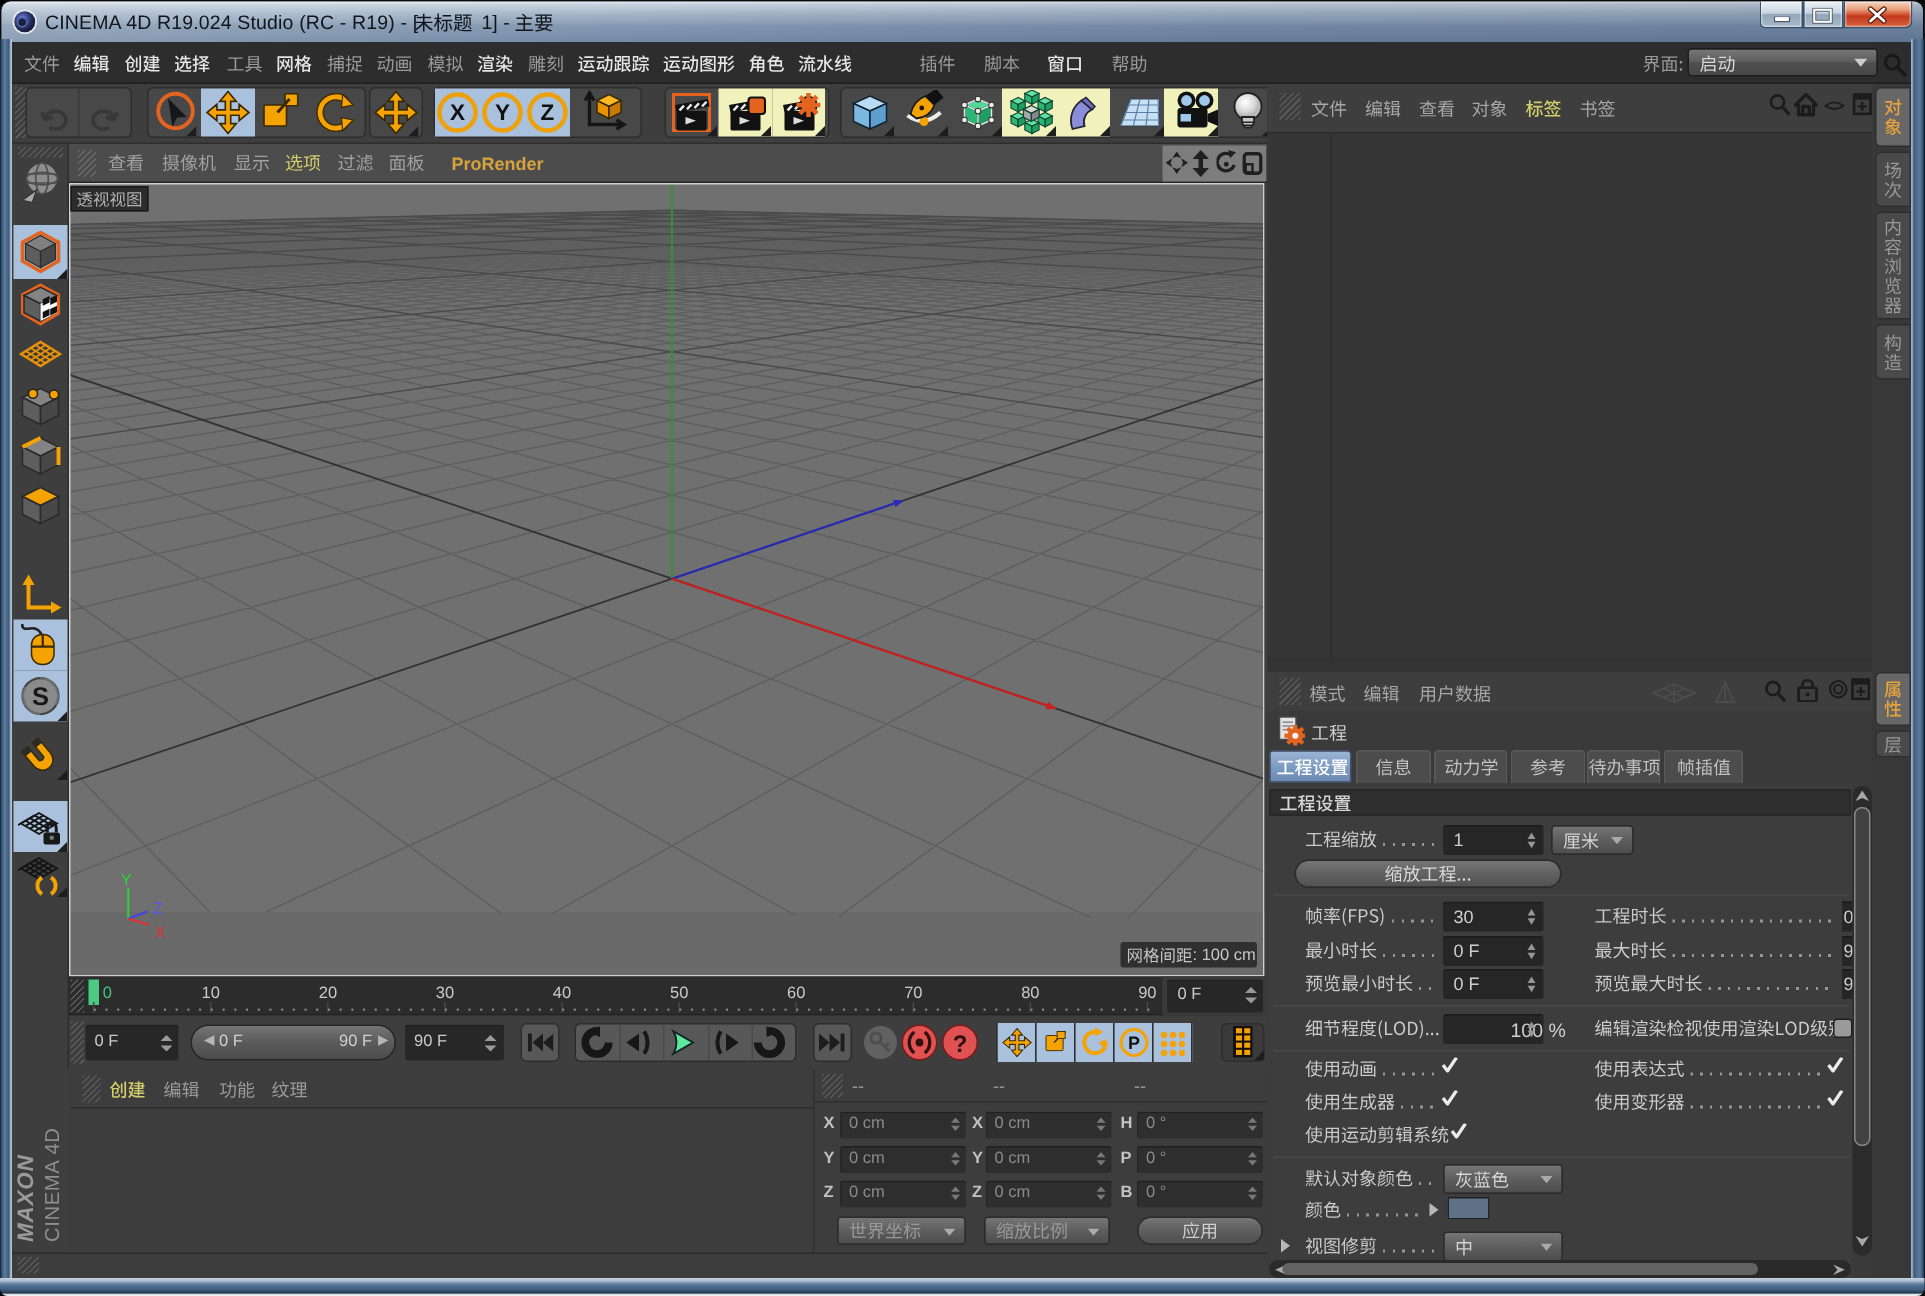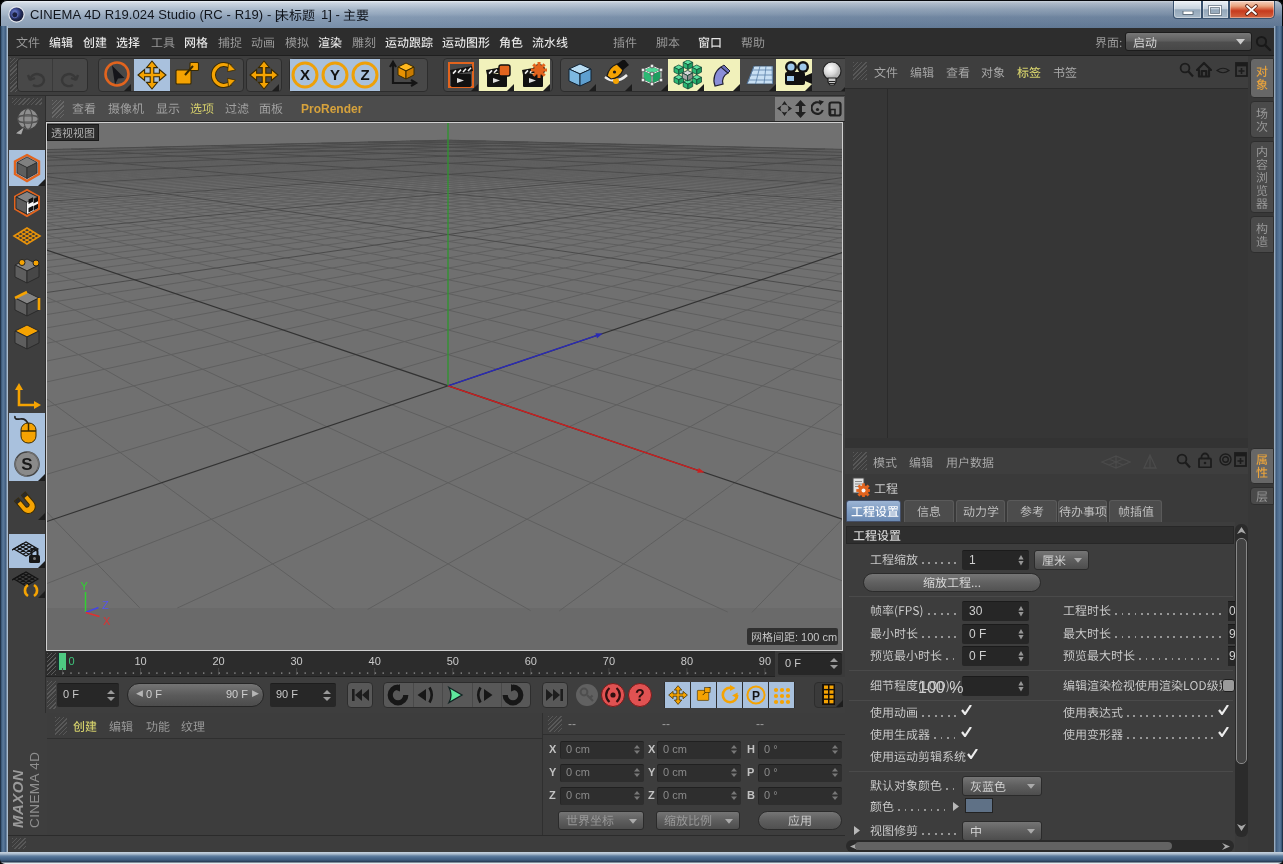--- a/index.html
+++ b/index.html
@@ -1594,21 +1594,21 @@
       <use href="#g127" transform="translate(52.1 0) scale(0.0120 -0.0120)"></use>
       <use href="#g128" transform="translate(58.6 0) scale(0.0120 -0.0120)"></use>
       <use href="#g129" transform="translate(67.5 0) scale(0.0120 -0.0120)"></use>
       <use href="#g116" transform="translate(75.7 0) scale(0.0120 -0.0120)"></use>
       <use href="#g110" transform="translate(79.8 0) scale(0.0120 -0.0120)"></use>
       <use href="#g110" transform="translate(83.1 0) scale(0.0120 -0.0120)"></use>
       <use href="#g110" transform="translate(86.5 0) scale(0.0120 -0.0120)"></use>
     </g>
   </svg>
 <div class="abs" style="left:962px;top:676px;width:67px;height:20px;background:#262626;border-radius:2px;border-top:1px solid #1b1b1b"></div>
-<div class="abs" style="left:918px;top:679px;font-size:16px;color:#cfcfcf">100 %</div>
+<div class="abs" style="left:1007px;top:679px;font-size:13px;color:#cfcfcf">100 %</div>
 <svg class="abs" style="left:1018px;top:681px;" width="6" height="11">
     <path d="M3 0 L5.6 4.4 H0.4Z" fill="#979797"></path>
     <path d="M3 10.5 L5.6 6.1 H0.4Z" fill="#979797"></path>
   </svg>
 <svg class="t" style="left:1063px;top:690px">
     <g fill="#cccccc">
       <use href="#g68" transform="translate(0.0 0) scale(0.0120 -0.0120)"></use>
       <use href="#g69" transform="translate(12.0 0) scale(0.0120 -0.0120)"></use>
       <use href="#g130" transform="translate(24.0 0) scale(0.0120 -0.0120)"></use>
       <use href="#g131" transform="translate(36.0 0) scale(0.0120 -0.0120)"></use>

